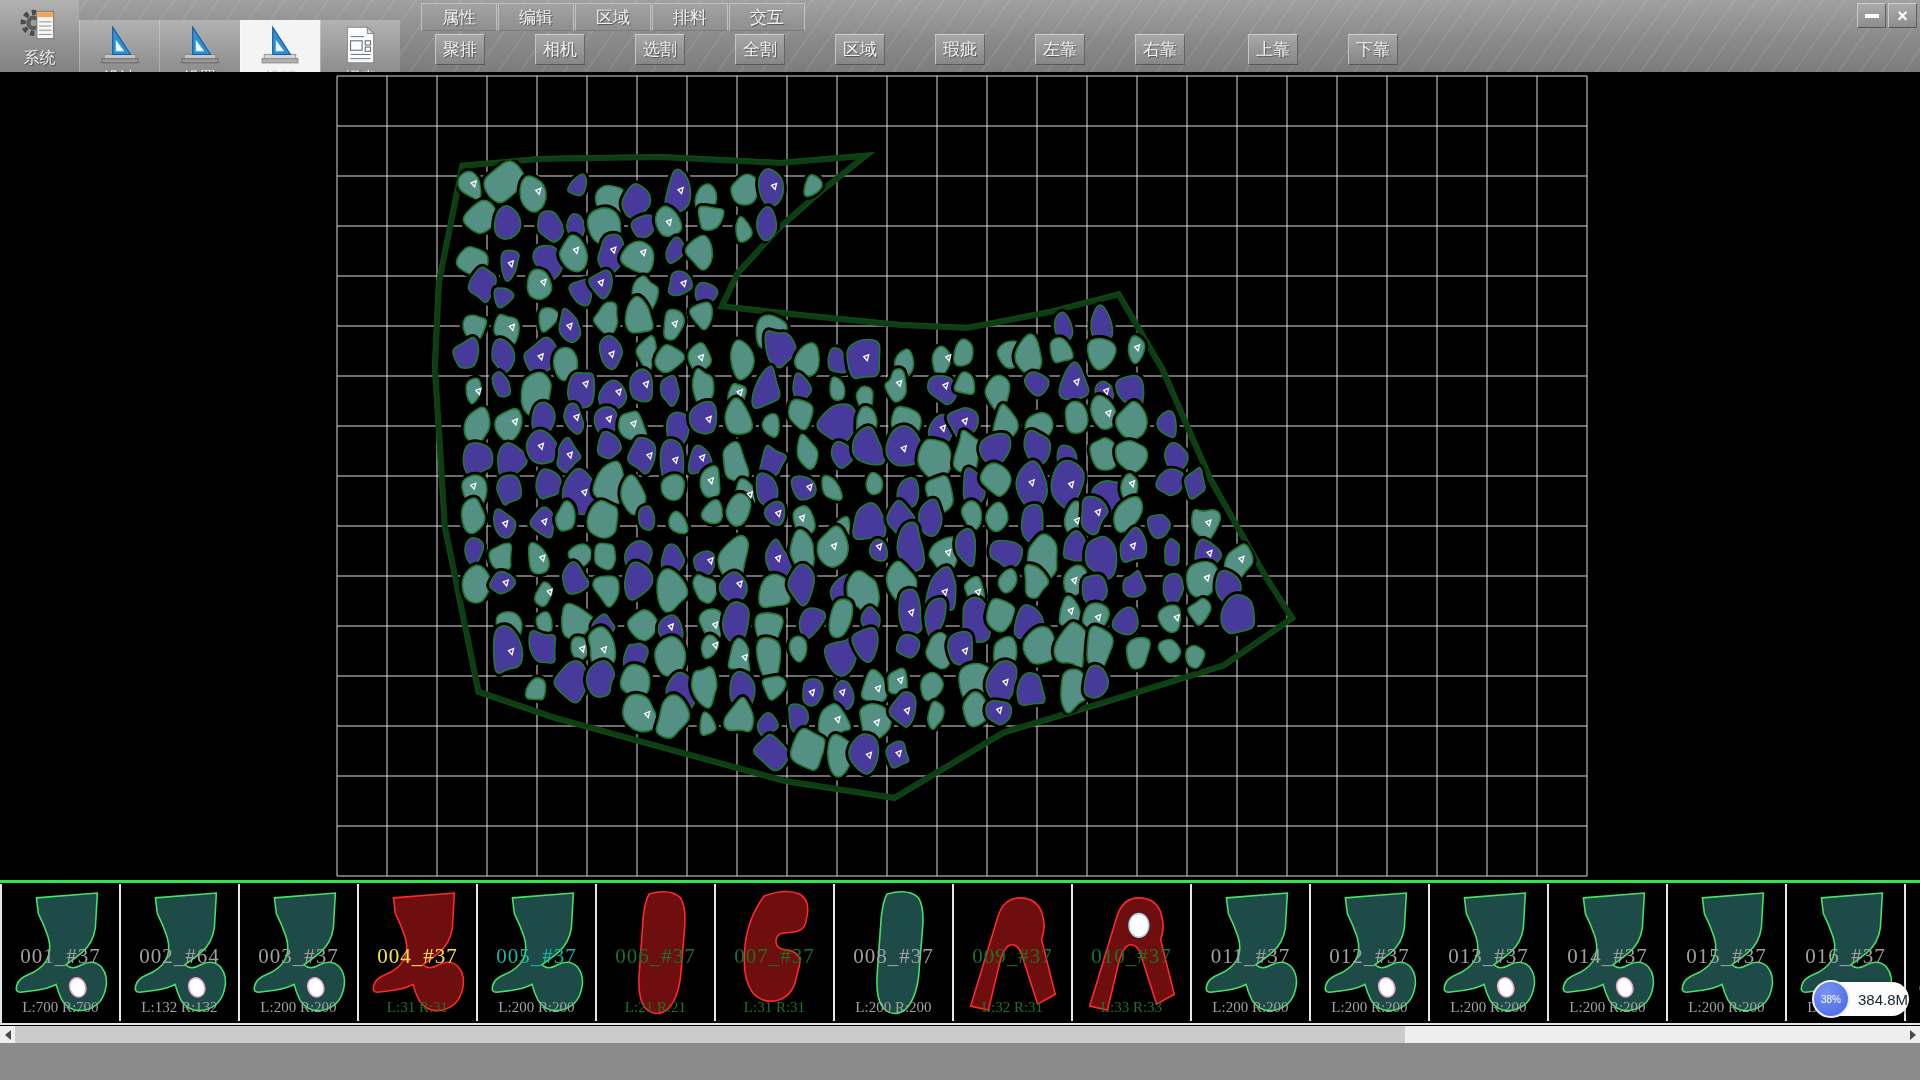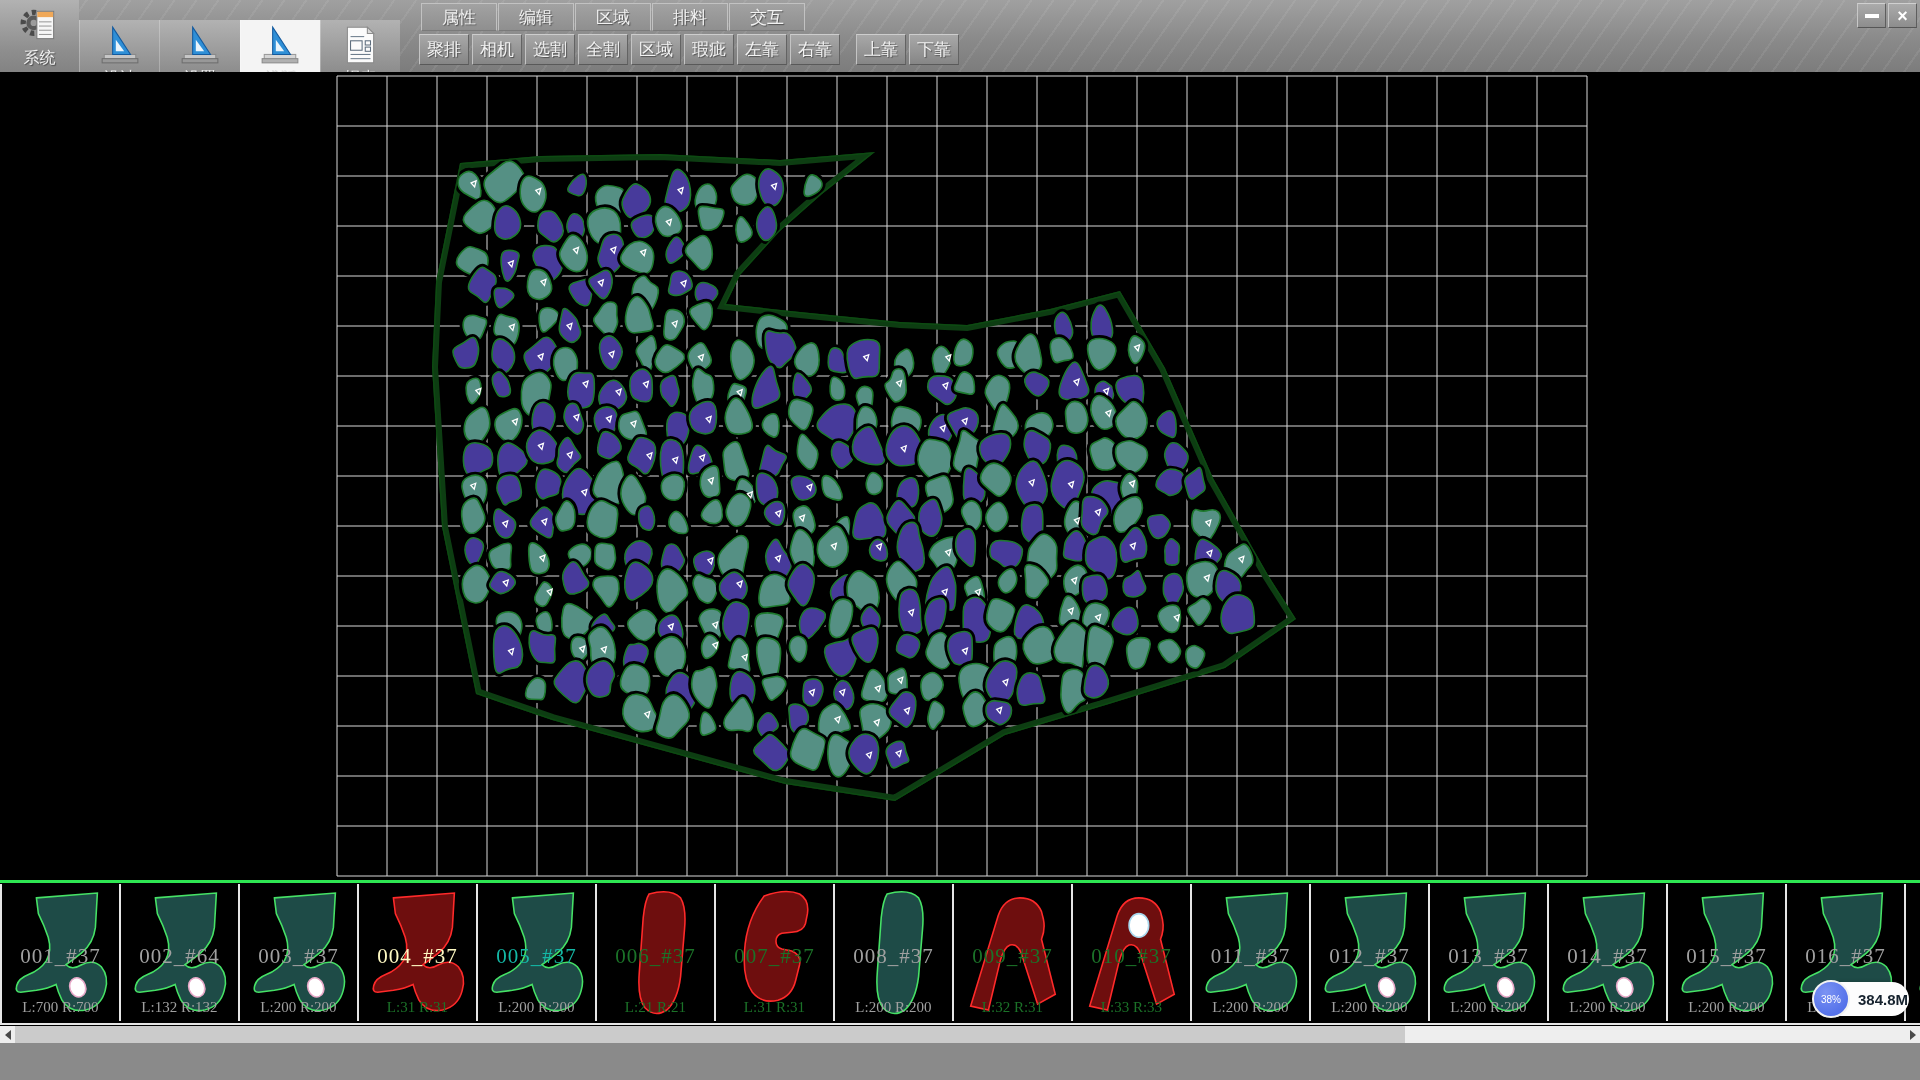--- a/index.html
+++ b/index.html
@@ -21,21 +21,21 @@
   .bicon{width:42px;height:44px;margin-top:3px;}
   .blabel{font-size:16px;color:#f0f0f0;text-shadow:1px 1px 1px rgba(0,0,0,.45);margin-top:1px;}
   .bigbtn.selected .blabel{color:#d8d8d8;text-shadow:1px 1px 1px rgba(0,0,0,.25);}
 
   .menu-col{position:absolute;left:400px;top:0;right:0;height:72px;}
   .tab-row{position:absolute;left:0;top:3px;height:28px;display:flex;}
   .tab{width:74px;height:26px;margin-right:1px;display:flex;align-items:center;justify-content:center;
     background:linear-gradient(#a2a2a2,#8f8f8f);border:1px solid #c2c2c2;border-bottom-color:#7a7a7a;
     color:#f2f2f2;font-size:17px;text-shadow:1px 1px 1px rgba(0,0,0,.45);cursor:pointer;}
   .tab:first-child{margin-left:21px;}
-  .action-row{position:absolute;left:0;top:34px;height:32px;display:flex;}
+  .action-row{position:absolute;left:16px;top:34px;height:32px;display:flex;gap:47px;}
   .abtn{width:50px;height:31px;margin-right:3px;display:flex;align-items:center;justify-content:center;
     background:linear-gradient(#a8a8a8,#868686);border:1px solid;
     border-color:#cdcdcd #636363 #595959 #c4c4c4;
     color:#f3f3f3;font-size:17px;text-shadow:1px 1px 1px rgba(0,0,0,.45);cursor:pointer;padding:0;
     font-family:"Liberation Sans",sans-serif;}
   .abtn:first-child{margin-left:19px;}
   .abtn.gapbefore{margin-left:13px;}
 
   .winbtns{position:absolute;right:3px;top:3px;display:flex;gap:2px;}
   .winbtn{width:27px;height:23px;display:flex;align-items:center;justify-content:center;cursor:pointer;
@@ -70,21 +70,21 @@
 
   
   .memory-badge{position:absolute;left:1812px;top:980px;width:97px;height:38px;cursor:pointer;}
   .memory-pill{position:absolute;left:12px;top:2px;right:0;bottom:2px;background:#fdfdfd;border-radius:17px;
     box-shadow:0 1px 4px rgba(0,0,0,.35);}
   .memory-circle{position:absolute;left:0;top:0;width:38px;height:38px;border-radius:50%;
     background:radial-gradient(circle at 35% 30%,#7b93f3,#5572ea 70%);border:2px solid #f2f2f2;
     box-sizing:border-box;display:flex;align-items:center;justify-content:center;
     color:#fff;font-size:10px;}
   .memory-value{position:absolute;left:46px;top:0;height:100%;display:flex;align-items:center;
-    color:#16222e;font-size:15px;font-weight:bold;}
+    color:#16222e;font-size:15px;font-weight:normal;}
 </style>
 </head>
 <body>
 
 <div class="app">
 
   <header class="toolbar">
     <div class="hatch"></div>
 
     <div class="big-buttons">
@@ -986,21 +986,21 @@
               <ellipse cx="72" cy="103" rx="8" ry="10" transform="rotate(-20 72 103)" fill="#ffffff" stroke="#e8a8c8" stroke-width="1.6"></ellipse>
             </g>
           </svg>
           <span class="tlabel" style="color:#a0a0a0">003_#37</span>
           <span class="slabel" style="color:#a0a0a0">L:200 R:200</span>
         </div>
         <div class="cell">
           <svg width="117" height="130" viewBox="0 0 119 132">
       <path d="M30,12 L92,7 L90,42 Q88,58 76,68 Q66,76 60,80 Q66,86 76,80 Q88,74 96,82 Q104,92 100,106 Q96,122 80,126 Q64,129 56,116 Q52,108 50,100 Q42,104 30,106 L14,108 Q8,108 10,101 Q12,94 22,90 Q34,85 40,76 Q46,66 42,52 Q38,40 32,28 Z" transform="translate(5,0)" fill="#6e0e0e" stroke="#ff2a2a" stroke-width="1.6"></path>
           </svg>
-          <span class="tlabel" style="color:#fef9c3">004_#37</span>
+          <span class="tlabel" style="color:#fde047">004_#37</span>
           <span class="slabel" style="color:#1b7228">L:31 R:31</span>
         </div>
         <div class="cell">
           <svg width="117" height="130" viewBox="0 0 119 132">
       <path d="M30,12 L92,7 L90,42 Q88,58 76,68 Q66,76 60,80 Q66,86 76,80 Q88,74 96,82 Q104,92 100,106 Q96,122 80,126 Q64,129 56,116 Q52,108 50,100 Q42,104 30,106 L14,108 Q8,108 10,101 Q12,94 22,90 Q34,85 40,76 Q46,66 42,52 Q38,40 32,28 Z" transform="translate(5,0)" fill="#1e4b47" stroke="#46e266" stroke-width="1.6"></path>
           </svg>
           <span class="tlabel" style="color:#14b8a6">005_#37</span>
           <span class="slabel" style="color:#a0a0a0">L:200 R:200</span>
         </div>
         <div class="cell">

